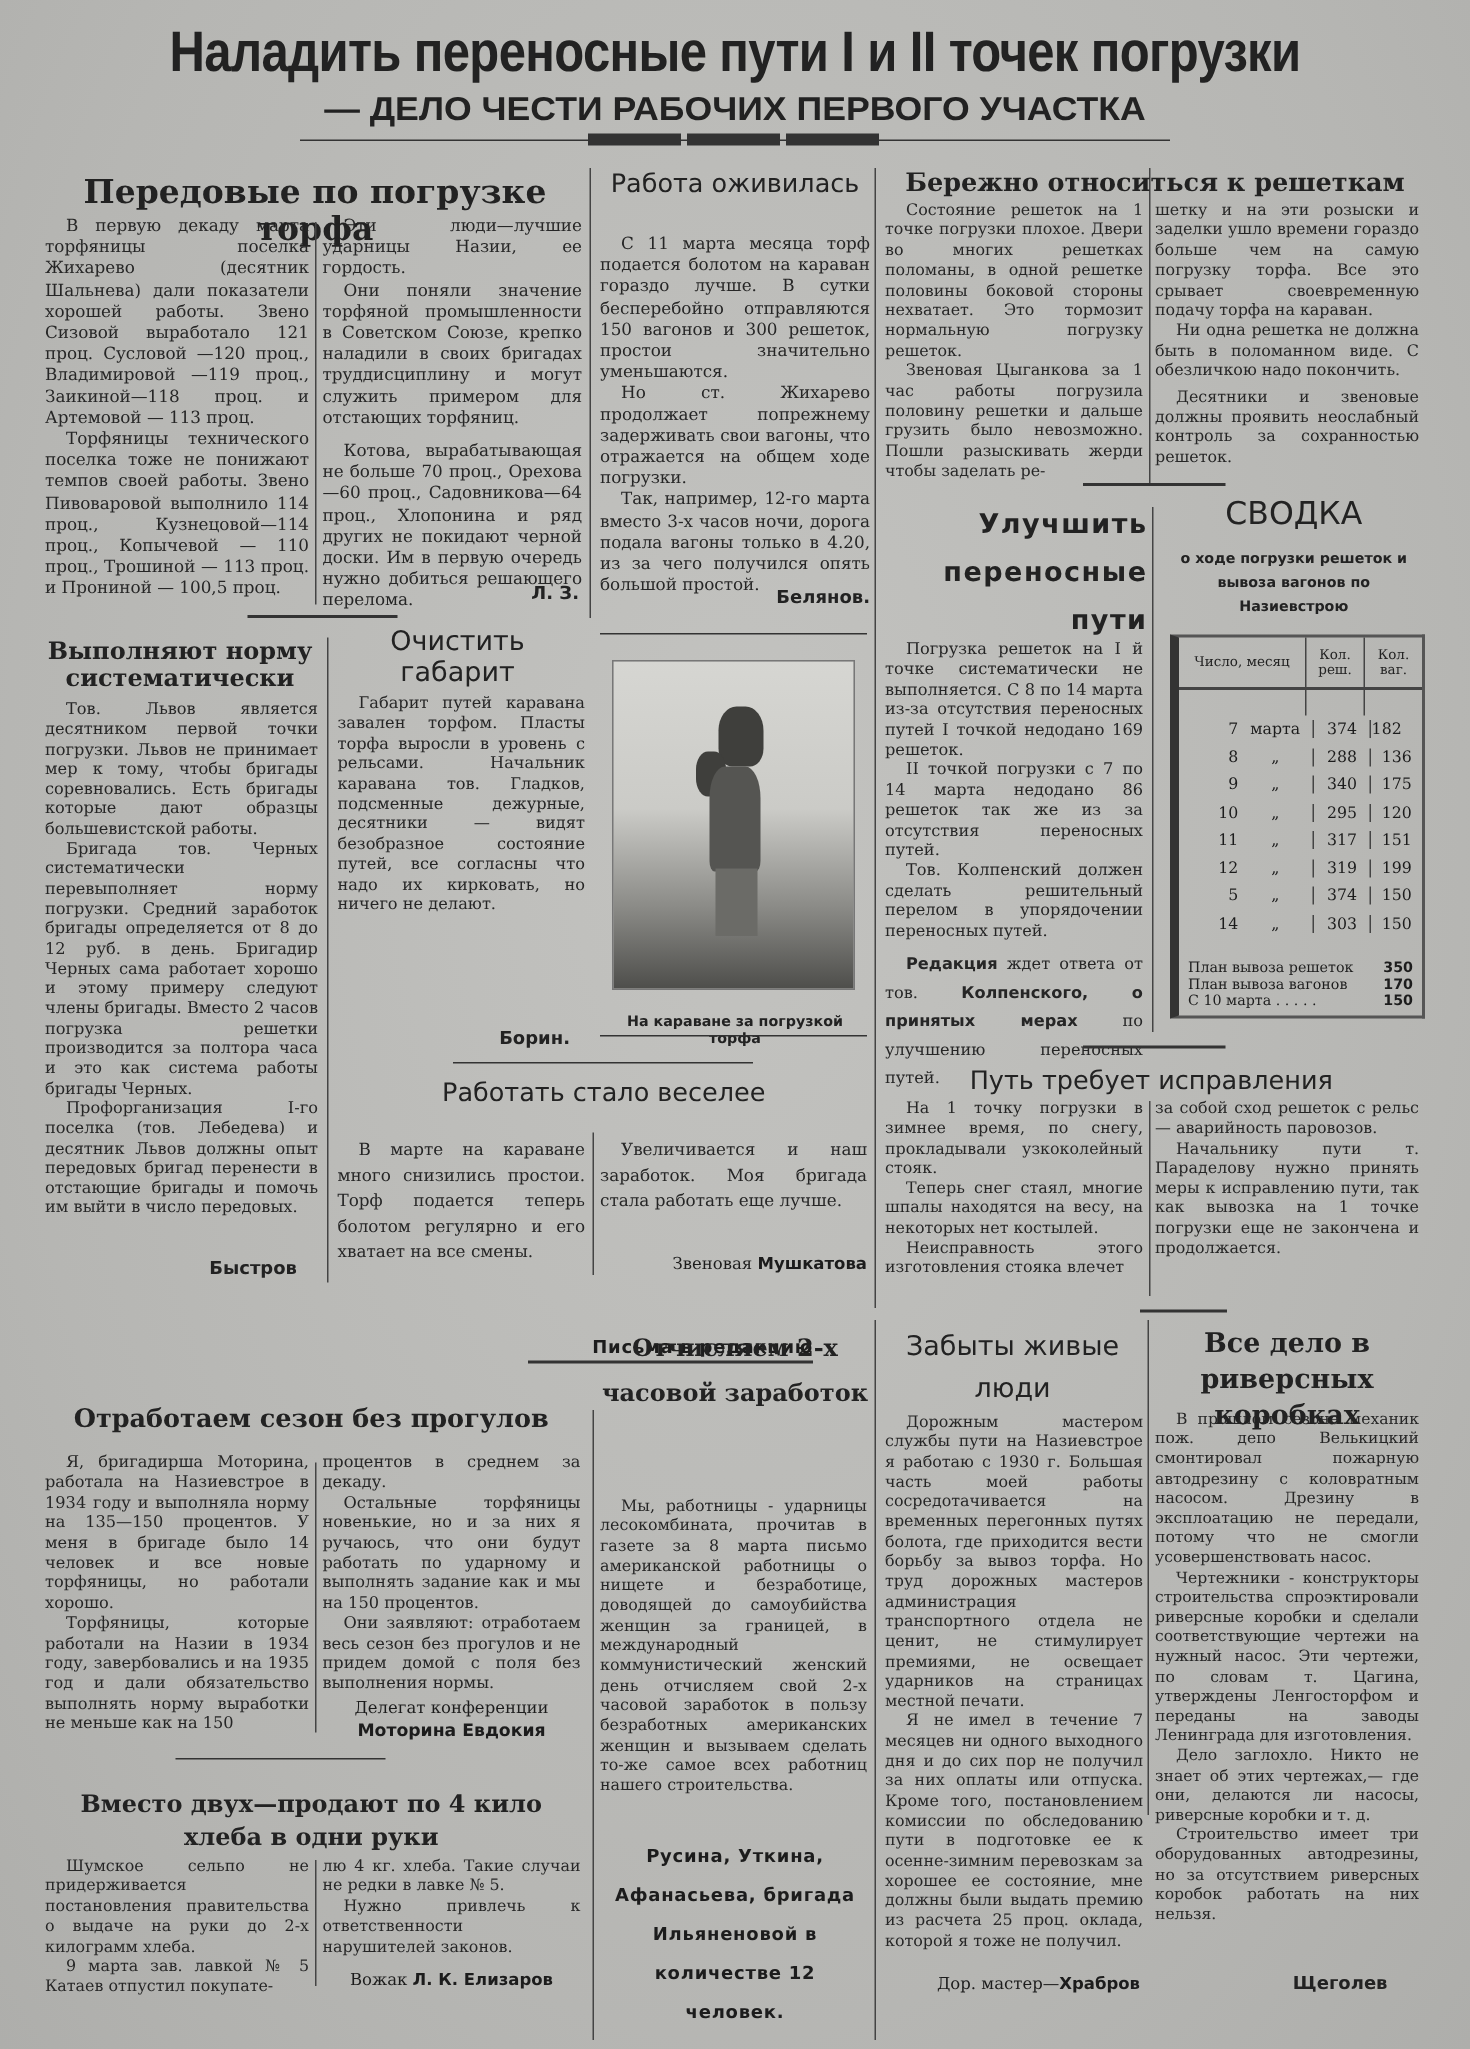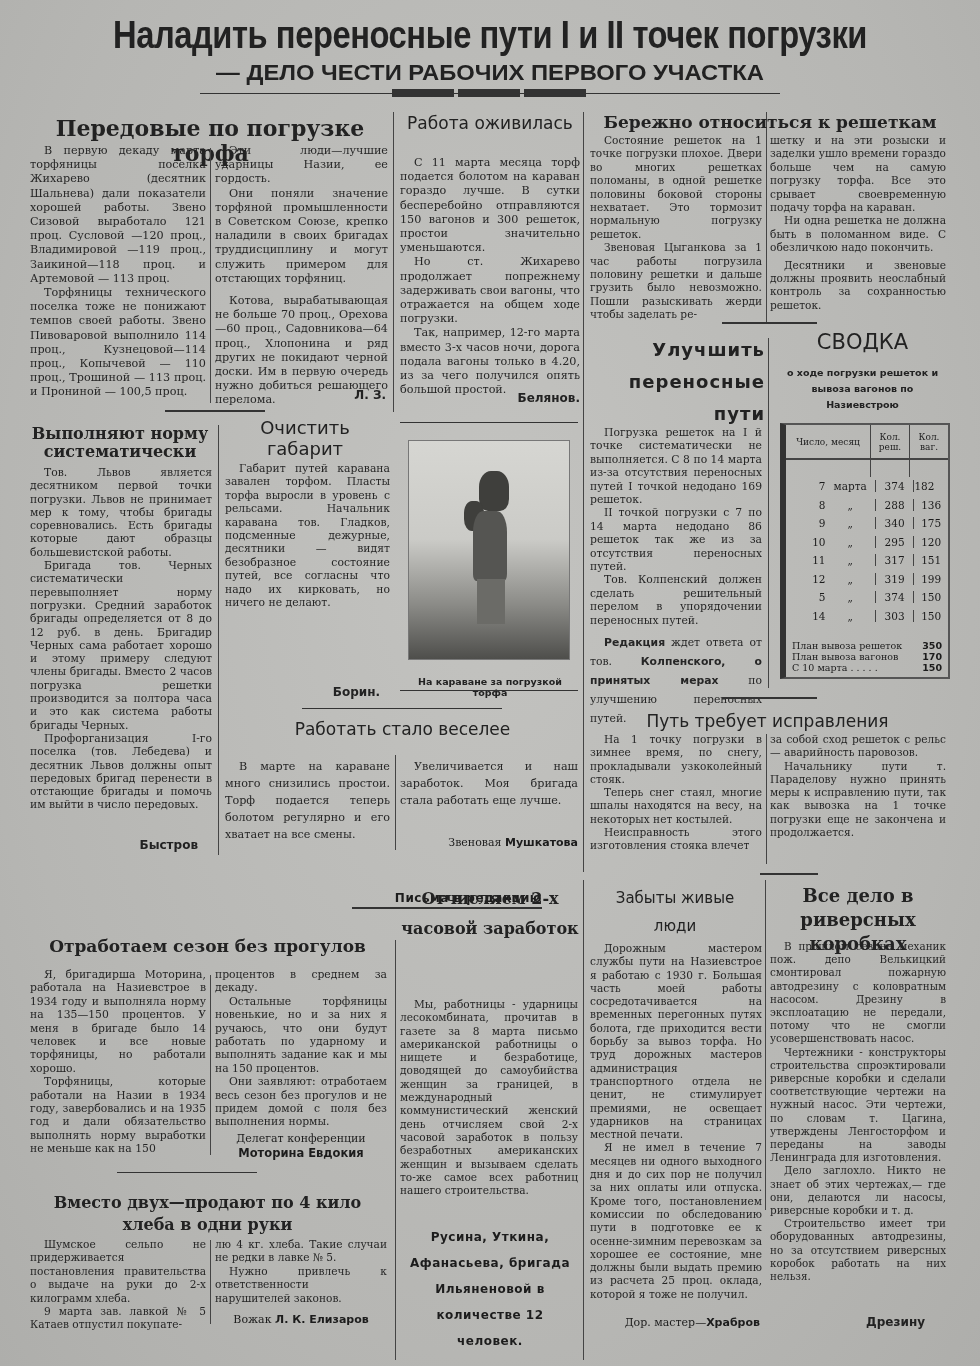--- a/index.html
+++ b/index.html
@@ -270,33 +270,33 @@
     <p>Шумское сельпо не придерживается постановления правительства о выдаче на руки до 2-х килограмм хлеба.</p>
     <p>9 марта зав. лавкой № 5 Катаев отпустил покупате-</p>
   </div>
   <div class="abs vrule" style="left:210px;top:1240px;height:84px;"></div>
   <div class="abs txt" style="left:215px;top:1238px;width:172px;font-size:10.6px;line-height:13.4px;">
     <p style="text-indent:0">лю 4 кг. хлеба. Такие случаи не редки в лавке № 5.</p>
     <p>Нужно привлечь к ответственности нарушителей законов.</p>
   </div>
   <div class="abs" style="left:215px;top:1313px;width:172px;text-align:center;font-size:11px;"><span>Вожак </span><span class="b">Л. К. Елизаров</span></div>
 
-  <div class="abs hl hl-sans" style="left:590px;top:884px;width:170px;font-size:15px;line-height:28px;">
+  <div class="abs hl hl-sans" style="left:590px;top:884px;width:170px;font-size:18px;line-height:28px;">
     <div>Забыты живые</div>
     <div>люди</div>
   </div>
   <div class="abs txt" style="left:590px;top:942px;width:172px;font-size:10.6px;line-height:13.3px;">
     <p>Дорожным мастером службы пути на Назиевстрое я работаю с 1930 г. Большая часть моей работы сосредотачивается на временных перегонных путях болота, где приходится вести борьбу за вывоз торфа. Но труд дорожных мастеров администрация транспортного отдела не ценит, не стимулирует премиями, не освещает ударников на страницах местной печати.</p>
     <p>Я не имел в течение 7 месяцев ни одного выходного дня и до сих пор не получил за них оплаты или отпуска. Кроме того, постановлением комиссии по обследованию пути в подготовке ее к осенне-зимним перевозкам за хорошее ее состояние, мне должны были выдать премию из расчета 25 проц. оклада, которой я тоже не получил.</p>
   </div>
   <div class="abs" style="left:590px;top:1316px;width:170px;text-align:right;font-size:11px;"><span>Дор. мастер—</span><span class="b">Храбров</span></div>
 
   <div class="abs hrule" style="left:760px;top:873px;width:58px;"></div>
   <div class="abs hl hl-serif" style="left:768px;top:884px;width:180px;font-size:18px;line-height:24px;">Все дело в риверсных коробках</div>
   <div class="abs txt" style="left:770px;top:940px;width:176px;font-size:10.4px;line-height:13.2px;">
     <p>В прошлом сезоне механик пож. депо Велькицкий смонтировал пожарную автодрезину с коловратным насосом. Дрезину в эксплоатацию не передали, потому что не смогли усовершенствовать насос.</p>
     <p>Чертежники - конструкторы строительства спроэктировали риверсные коробки и сделали соответствующие чертежи на нужный насос. Эти чертежи, по словам т. Цагина, утверждены Ленгосторфом и переданы на заводы Ленинграда для изготовления.</p>
     <p>Дело заглохло. Никто не знает об этих чертежах,— где они, делаются ли насосы, риверсные коробки и т. д.</p>
     <p>Строительство имеет три оборудованных автодрезины, но за отсутствием риверсных коробок работать на них нельзя.</p>
   </div>
-  <div class="abs sig" style="left:770px;top:1315px;width:155px;">Дрезину</div>
+  <div class="abs sig" style="left:770px;top:1315px;width:155px;">Щеголев</div>
 
 </div>
 
 </body></html>

